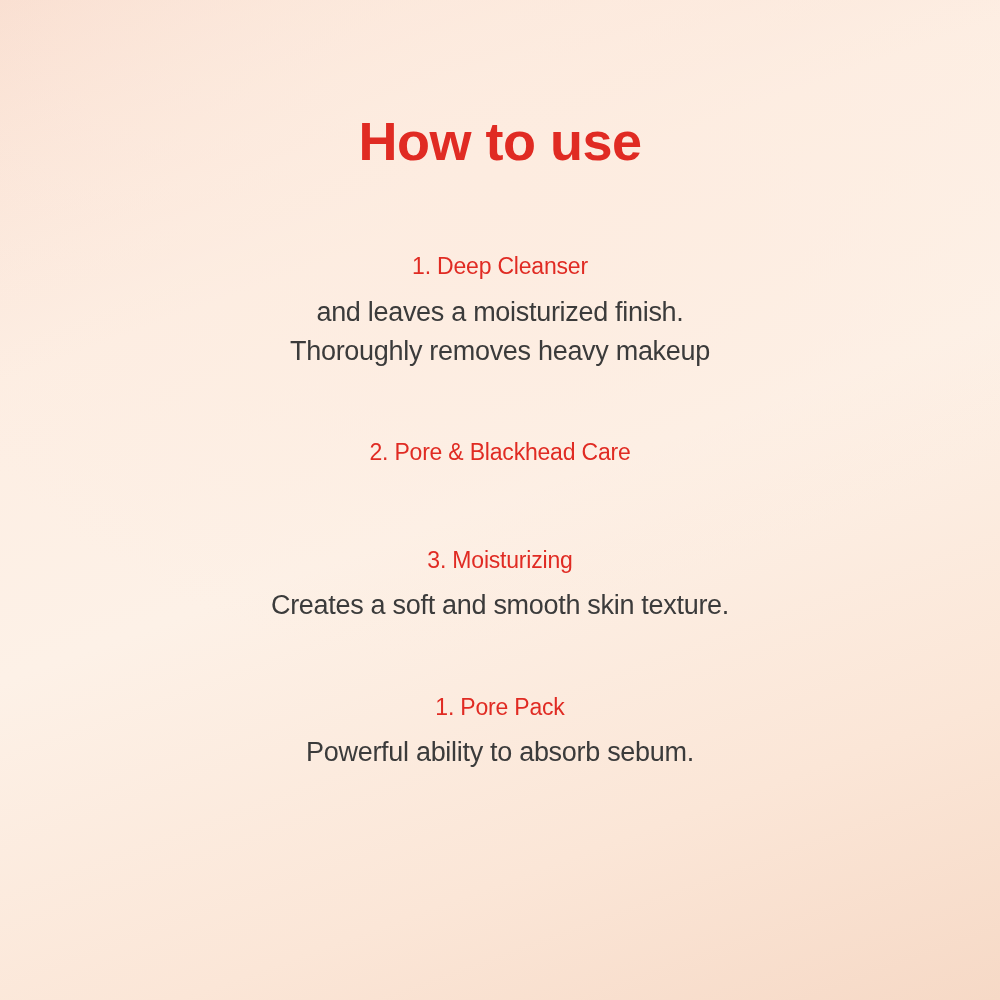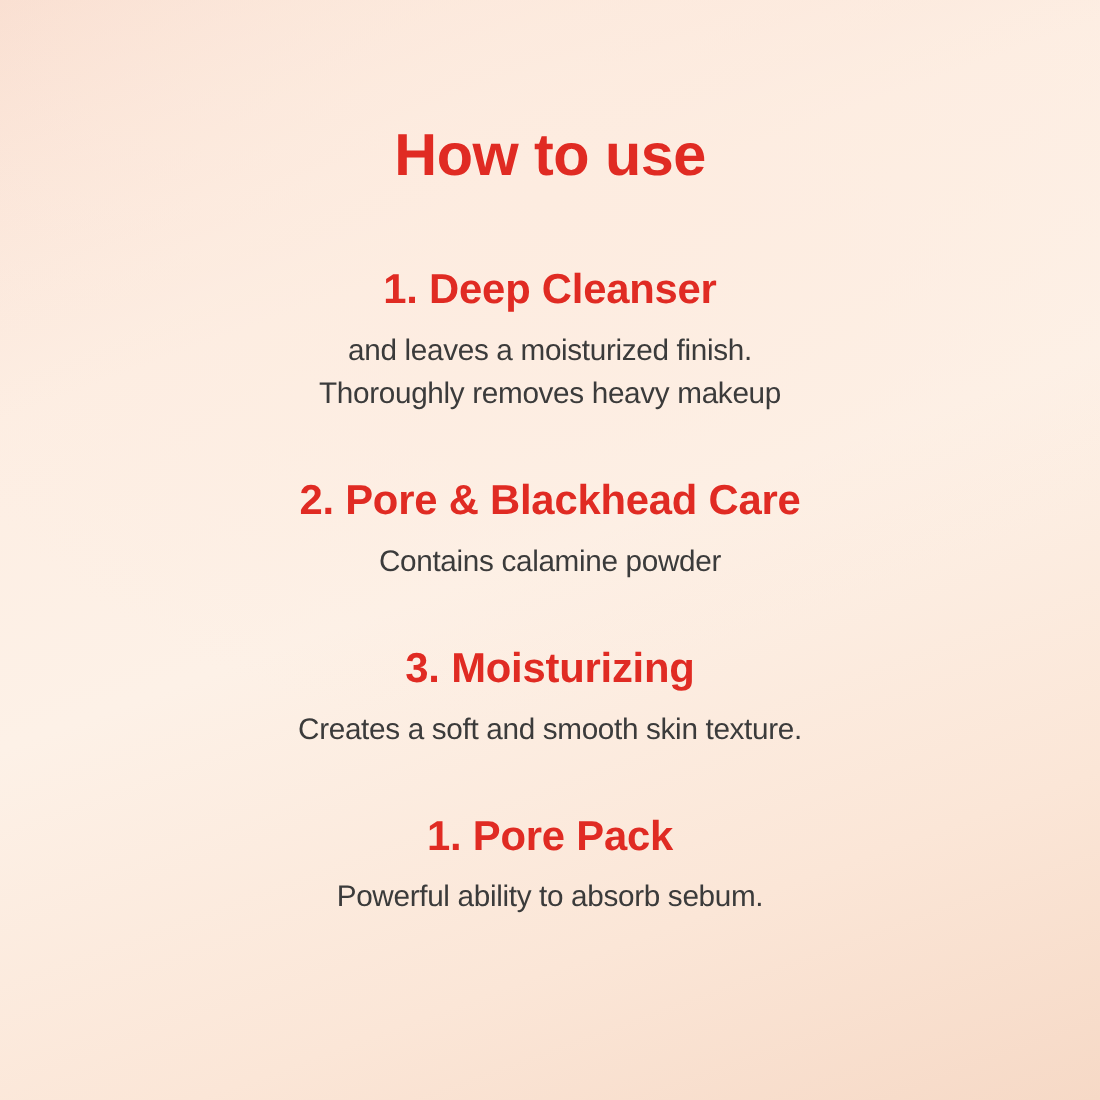--- a/index.html
+++ b/index.html
@@ -43,25 +43,25 @@
   }
   .step {
     width: 100%;
     text-align: center;
     margin-bottom: 52px;
   }
   .step:last-child {
     margin-bottom: 0;
   }
   .step-title {
-    font-size: 38px;
-    font-weight: 700;
+    font-size: 23px;
+    font-weight: 400;
     color: #e02b23;
     letter-spacing: -0.2px;
-    margin: 4px 0 12px 0;
+    margin: 16px 0 12px 0;
     line-height: 1.2;
   }
   .step-desc {
     font-size: 27px;
     font-weight: 400;
     color: #3b3b3b;
     line-height: 1.45;
     margin: 0;
     letter-spacing: -0.3px;
   }
@@ -82,21 +82,20 @@
       <div class="step-title">1. Deep Cleanser</div>
       <p class="step-desc">
         <span class="line">and leaves a moisturized finish.</span>
         <span class="line">Thoroughly removes heavy makeup</span>
       </p>
     </div>
 
     <div class="step">
       <div class="step-title">2. Pore &amp; Blackhead Care</div>
       <p class="step-desc">
-        <span class="line">Contains calamine powder</span>
       </p>
     </div>
 
     <div class="step">
       <div class="step-title">3. Moisturizing</div>
       <p class="step-desc">
         <span class="line">Creates a soft and smooth skin texture.</span>
       </p>
     </div>
 

